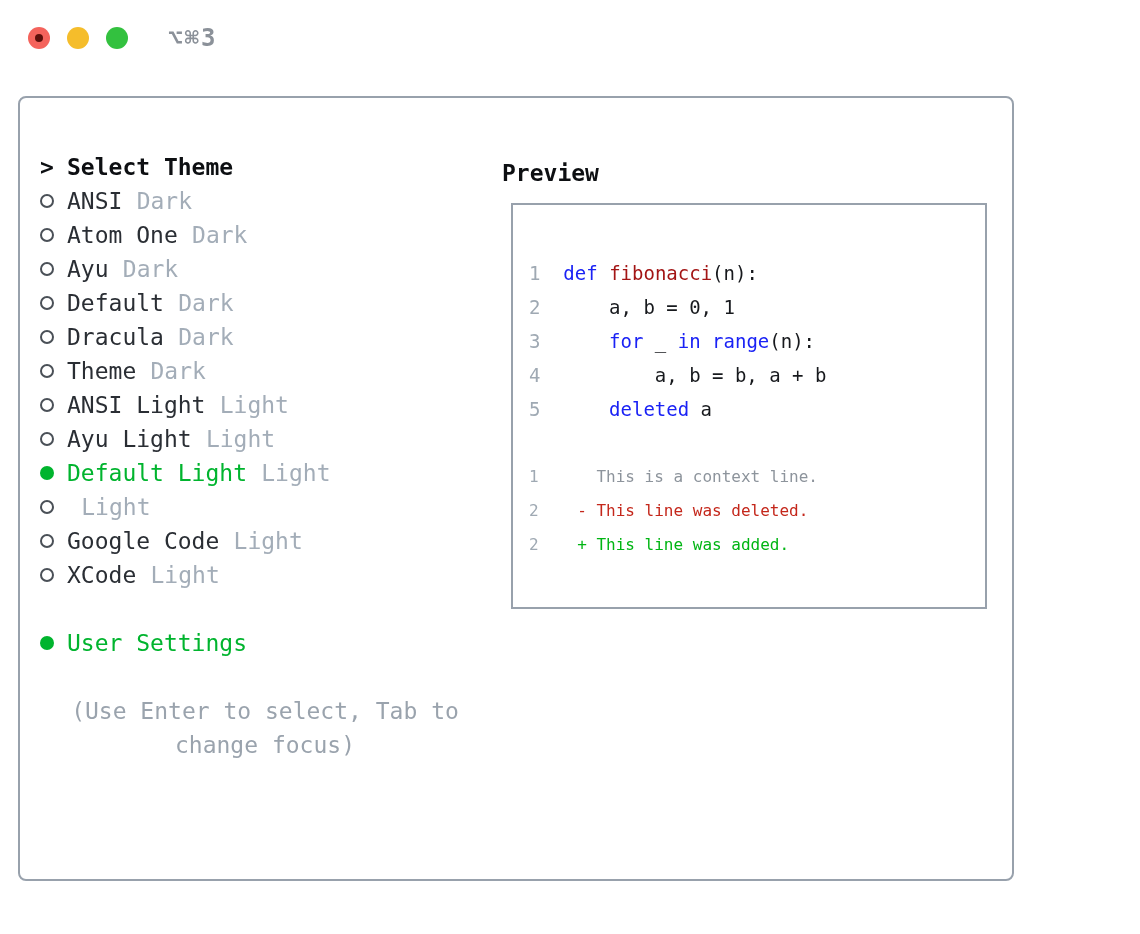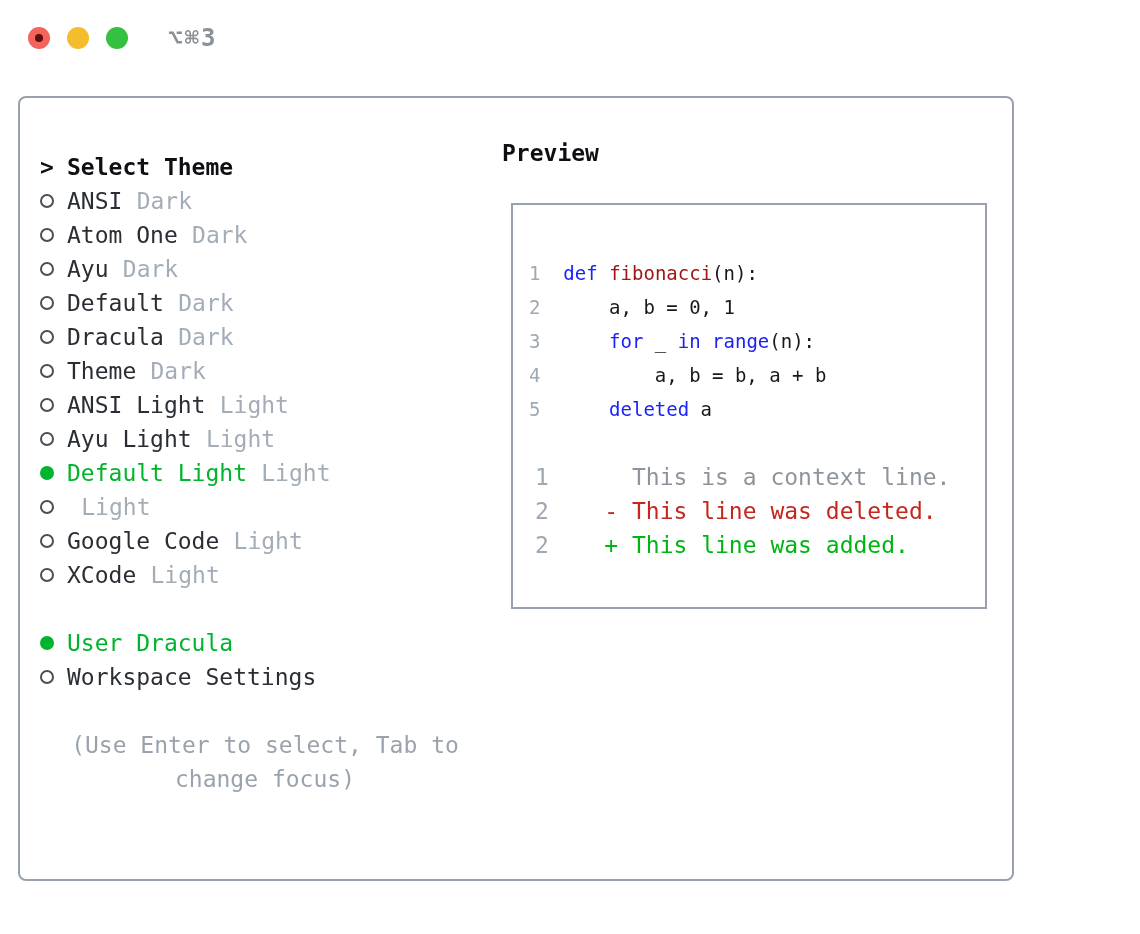--- a/index.html
+++ b/index.html
@@ -33,28 +33,28 @@
   .hdr { font-weight:bold; color:var(--header-black); }
   .item-label { color:var(--item-dark); }
   .item-label.sel { color:var(--accent-green); }
   .variant { color:var(--secondary-gray); margin-left:0.62em; }
   .sub-hdr { padding-left:27px; color:var(--header-black); }
   .gap34 { height:34px; }
   .help { margin-top:34px; color:var(--help-gray);text-align:center; }
   .help div { height:34px; line-height:34px; white-space:pre; }
 
   
-  .preview-hdr { position:absolute; left:482px; top:38px; height:34px;
+  .preview-hdr { position:absolute; left:482px; top:58px; height:34px;
     line-height:34px; font-size:23px; font-weight:bold; color:var(--header-black); }
   .preview-box { position:absolute; left:491px; top:105px; width:476px;
     height:406px; border:2px solid var(--border-gray); background:#fff;
     padding:17px 0 0 16px; overflow:hidden; }
   .pline { height:34px; line-height:34px; white-space:pre; }
   .code-block .pline { font-size:19px; }
-  .diff-block .pline { font-size:23px;margin-left:6px; }
+  .diff-block .pline { font-size:16px; }
   .ln { color:var(--linenum-gray); }
   .tk-kw   { color:var(--keyword-blue); }
   .tk-fn   { color:var(--function-red); }
   .tk-code { color:var(--code-black); }
   .tk-ctx  { color:var(--context-gray); }
   .tk-del  { color:var(--deleted-red); }
   .tk-add  { color:var(--added-green); }
 </style>
 </head>
 <body>
@@ -85,22 +85,21 @@
         <div class="row"><span class="bullet"></span><span class="item-label">ANSI Light</span><span class="variant">Light</span></div>
         <div class="row"><span class="bullet"></span><span class="item-label">Ayu Light</span><span class="variant">Light</span></div>
         <div class="row"><span class="bullet sel"></span><span class="item-label sel">Default Light</span><span class="variant">Light</span></div>
         <div class="row"><span class="bullet"></span><span class="variant">Light</span></div>
         <div class="row"><span class="bullet"></span><span class="item-label">Google Code</span><span class="variant">Light</span></div>
         <div class="row"><span class="bullet"></span><span class="item-label">XCode</span><span class="variant">Light</span></div>
       </div>
 
     <div class="gap34"></div>
     <div id="apply-list">
-        <div class="row"><span class="bullet sel"></span><span class="item-label sel">User Dracula</span></div>
-        <div class="row"><span class="bullet"></span><span class="item-label">Workspace Settings</span></div>
+        <div class="row"><span class="bullet sel"></span><span class="item-label sel">User Settings</span></div>
       </div>
 
     <div class="help" id="help-text">
         <div>(Use Enter to select, Tab to</div>
         <div>change focus)</div>
       </div>
   </div>
 
   <div class="preview-hdr">Preview</div>
 

